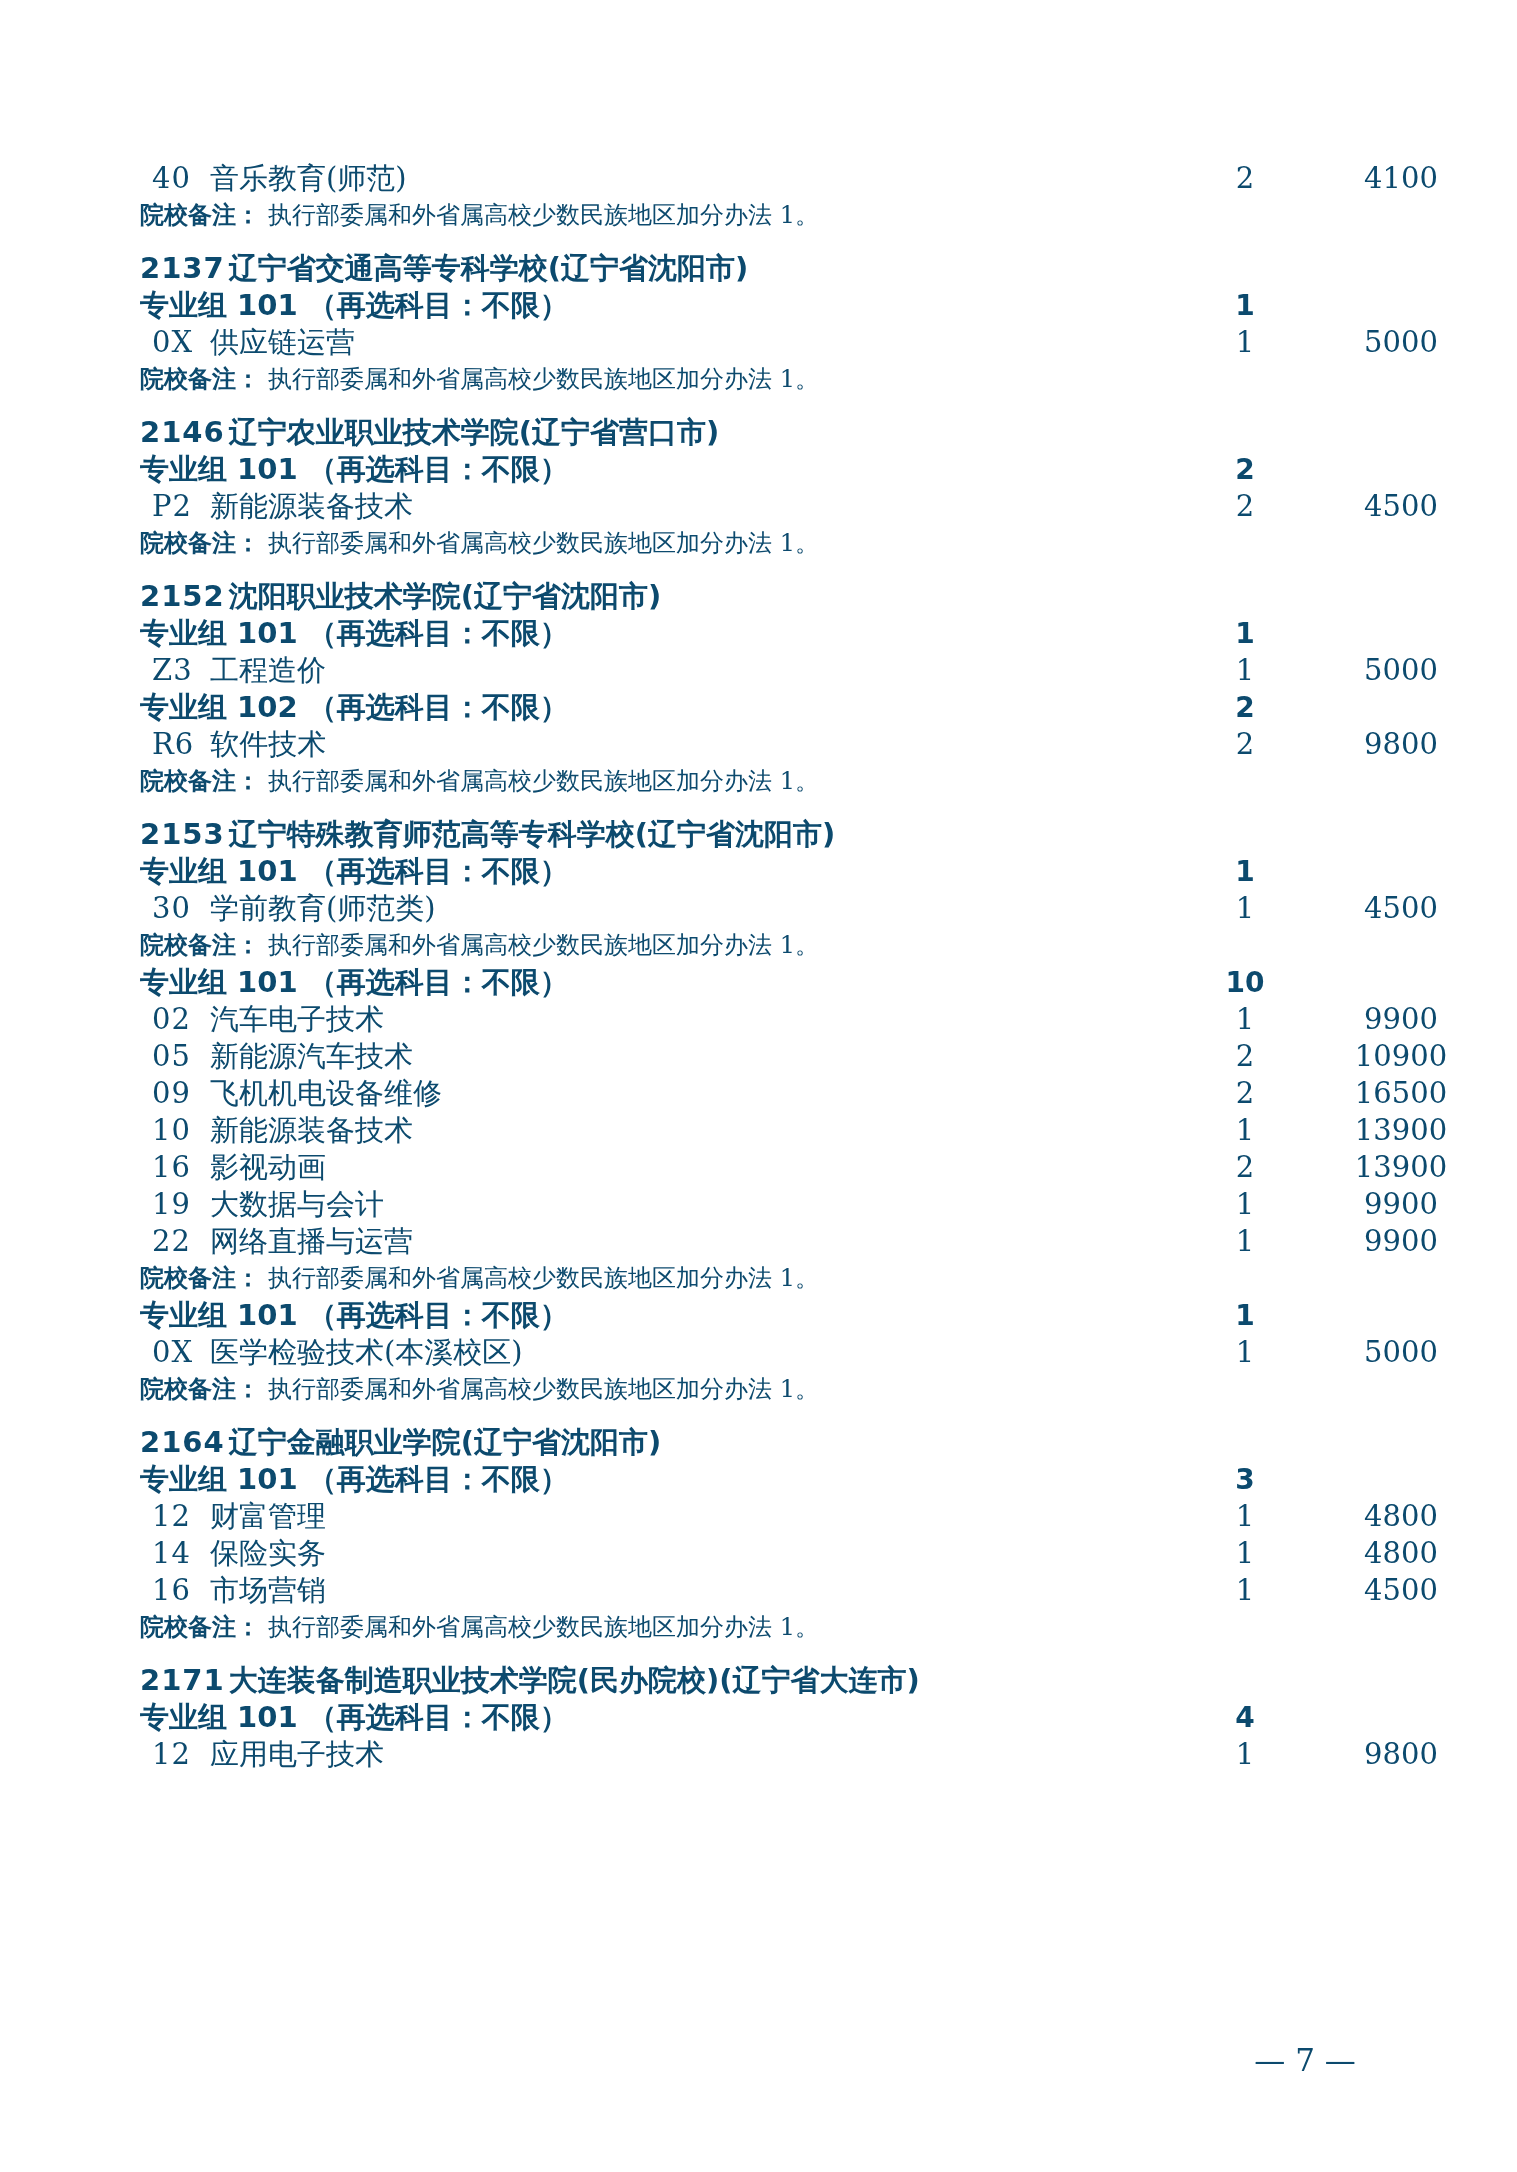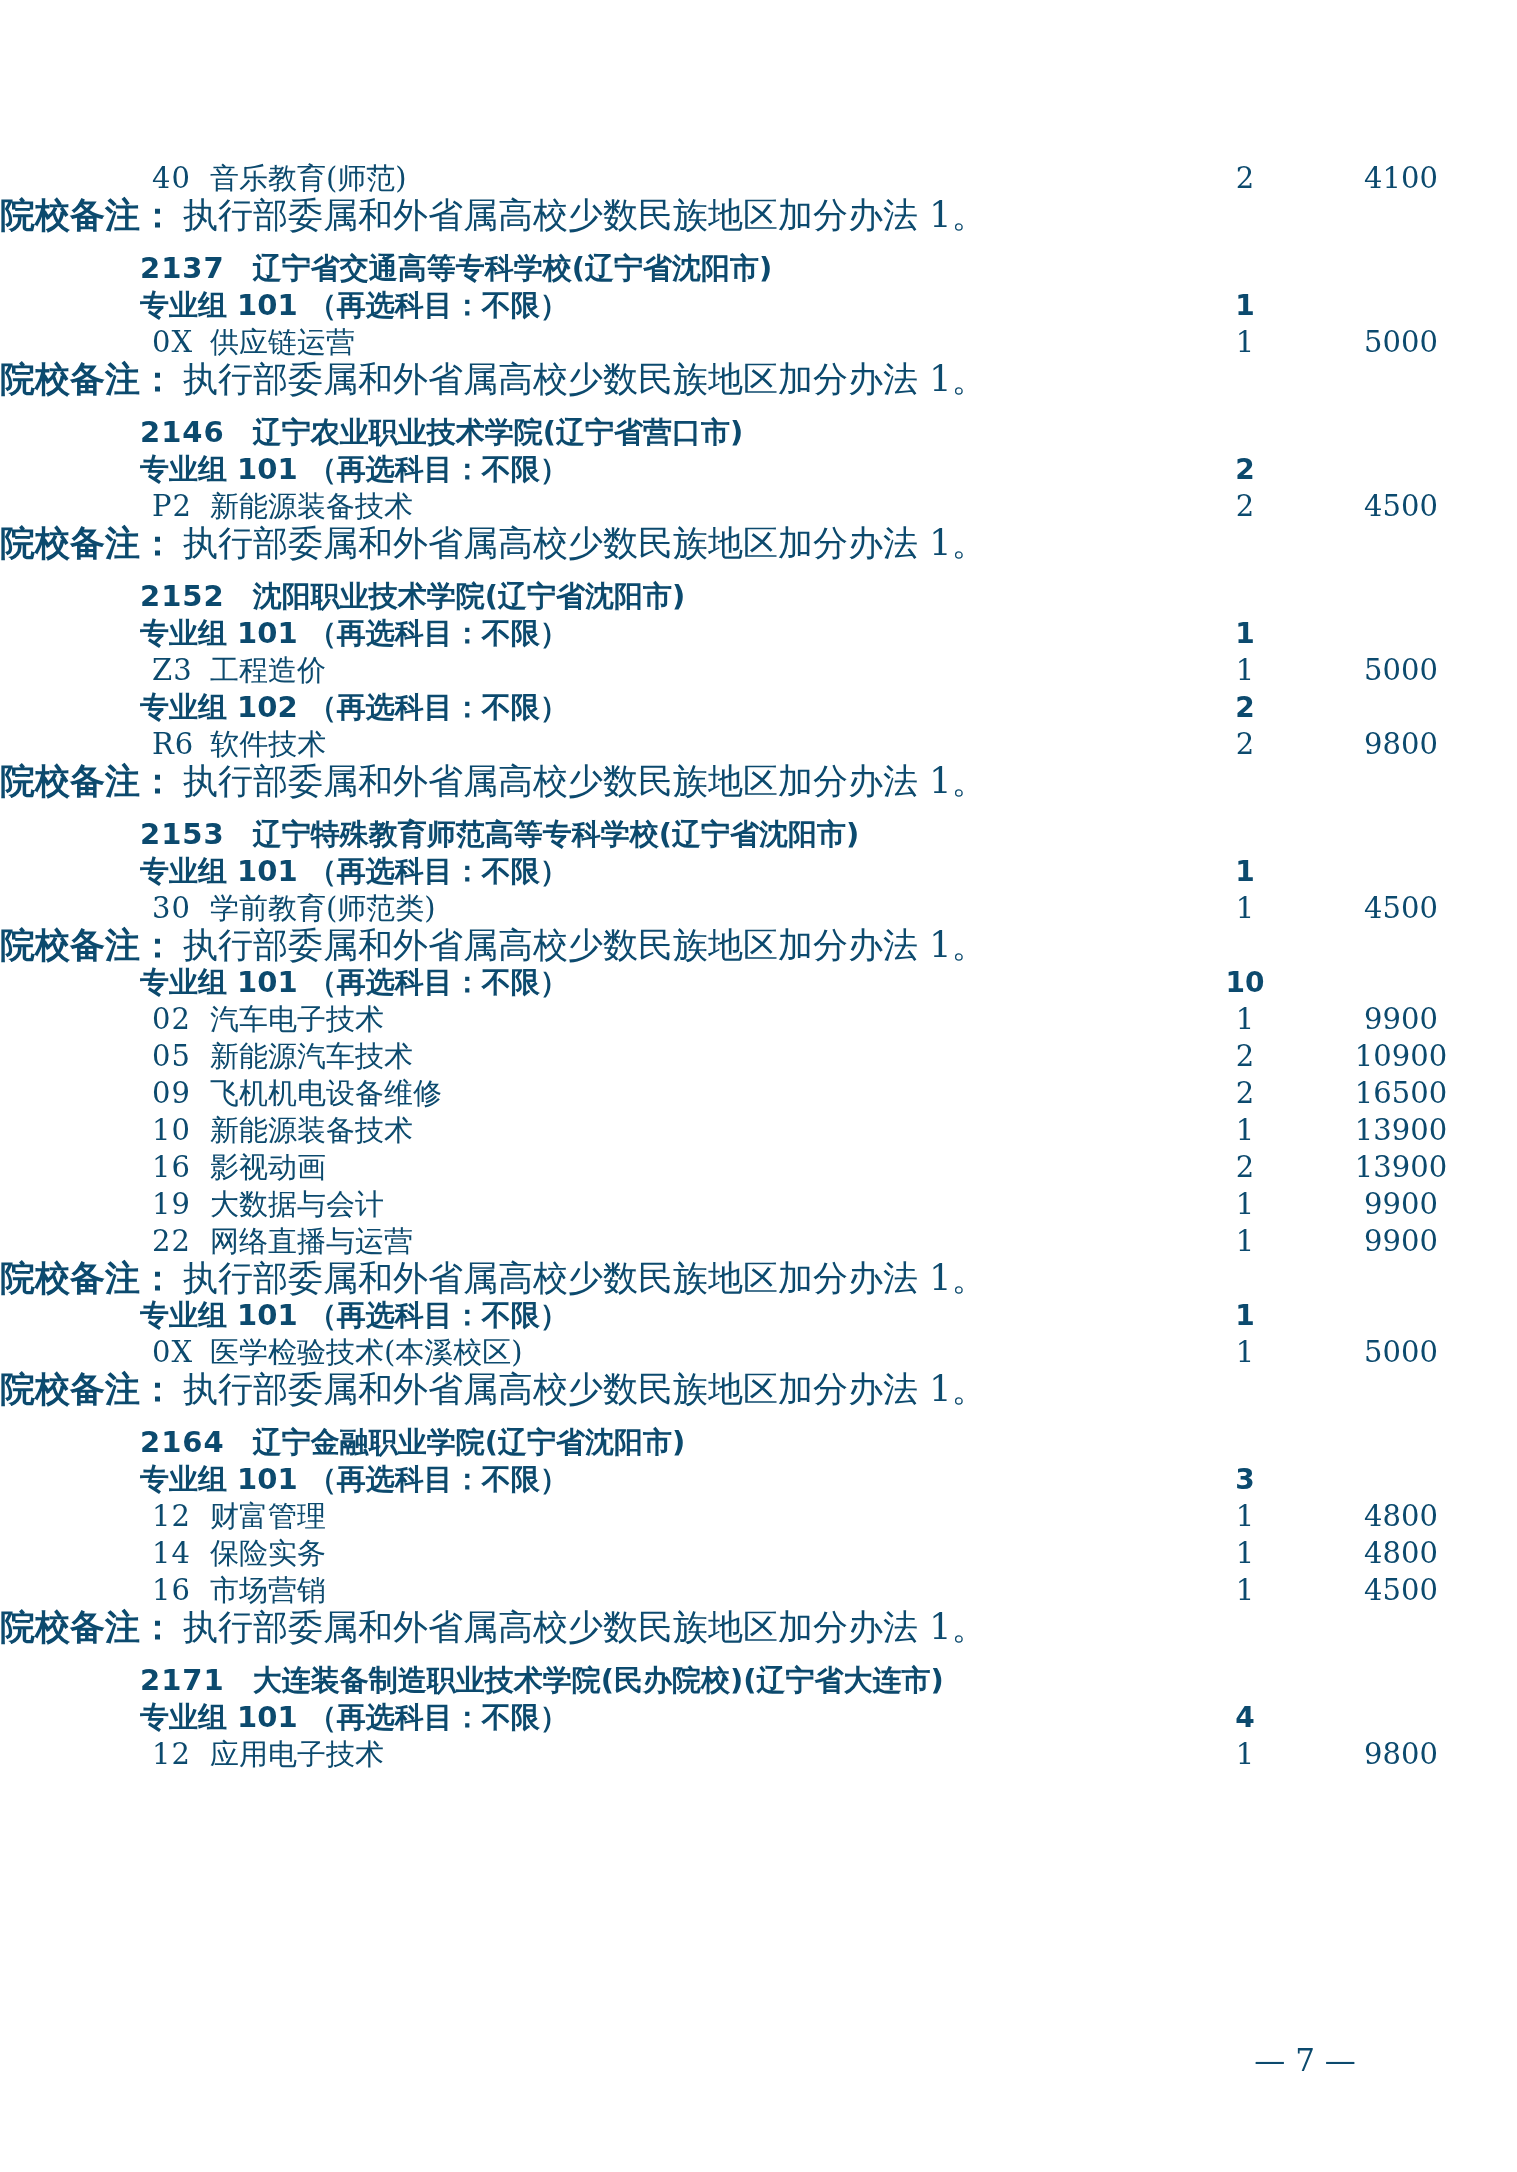--- a/index.html
+++ b/index.html
@@ -25,31 +25,31 @@
   }
   
   .hdr, .grp{
     font-family:"DejaVu Sans","Liberation Sans",sans-serif;
     font-weight:700;
     font-size:29px;
     padding-left:140px;
   }
   .hdr{margin-top:16px;}
   .hdr .code{letter-spacing:1px;text-align:right;}
-  .hdr .name{margin-left:28px;}
+  .hdr .name{margin-left:4px;}
   
   .mjr{
     font-family:"DejaVu Serif","Liberation Serif",serif;
     font-size:29px;
     padding-left:152px;
   }
   .mjr .code{display:inline-block;min-width:42px;letter-spacing:1px;}
   .mjr .name{margin-left:16px;}
   
-  .rmk{font-size:35px;}
+  .rmk{padding-left:140px;font-size:24px;}
   .rmk .lbl{
     font-family:"DejaVu Sans","Liberation Sans",sans-serif;
     font-weight:700;
   }
   .rmk .txt{
     font-family:"DejaVu Serif","Liberation Serif",serif;
     margin-left:8px;
   }
   
   .col{

